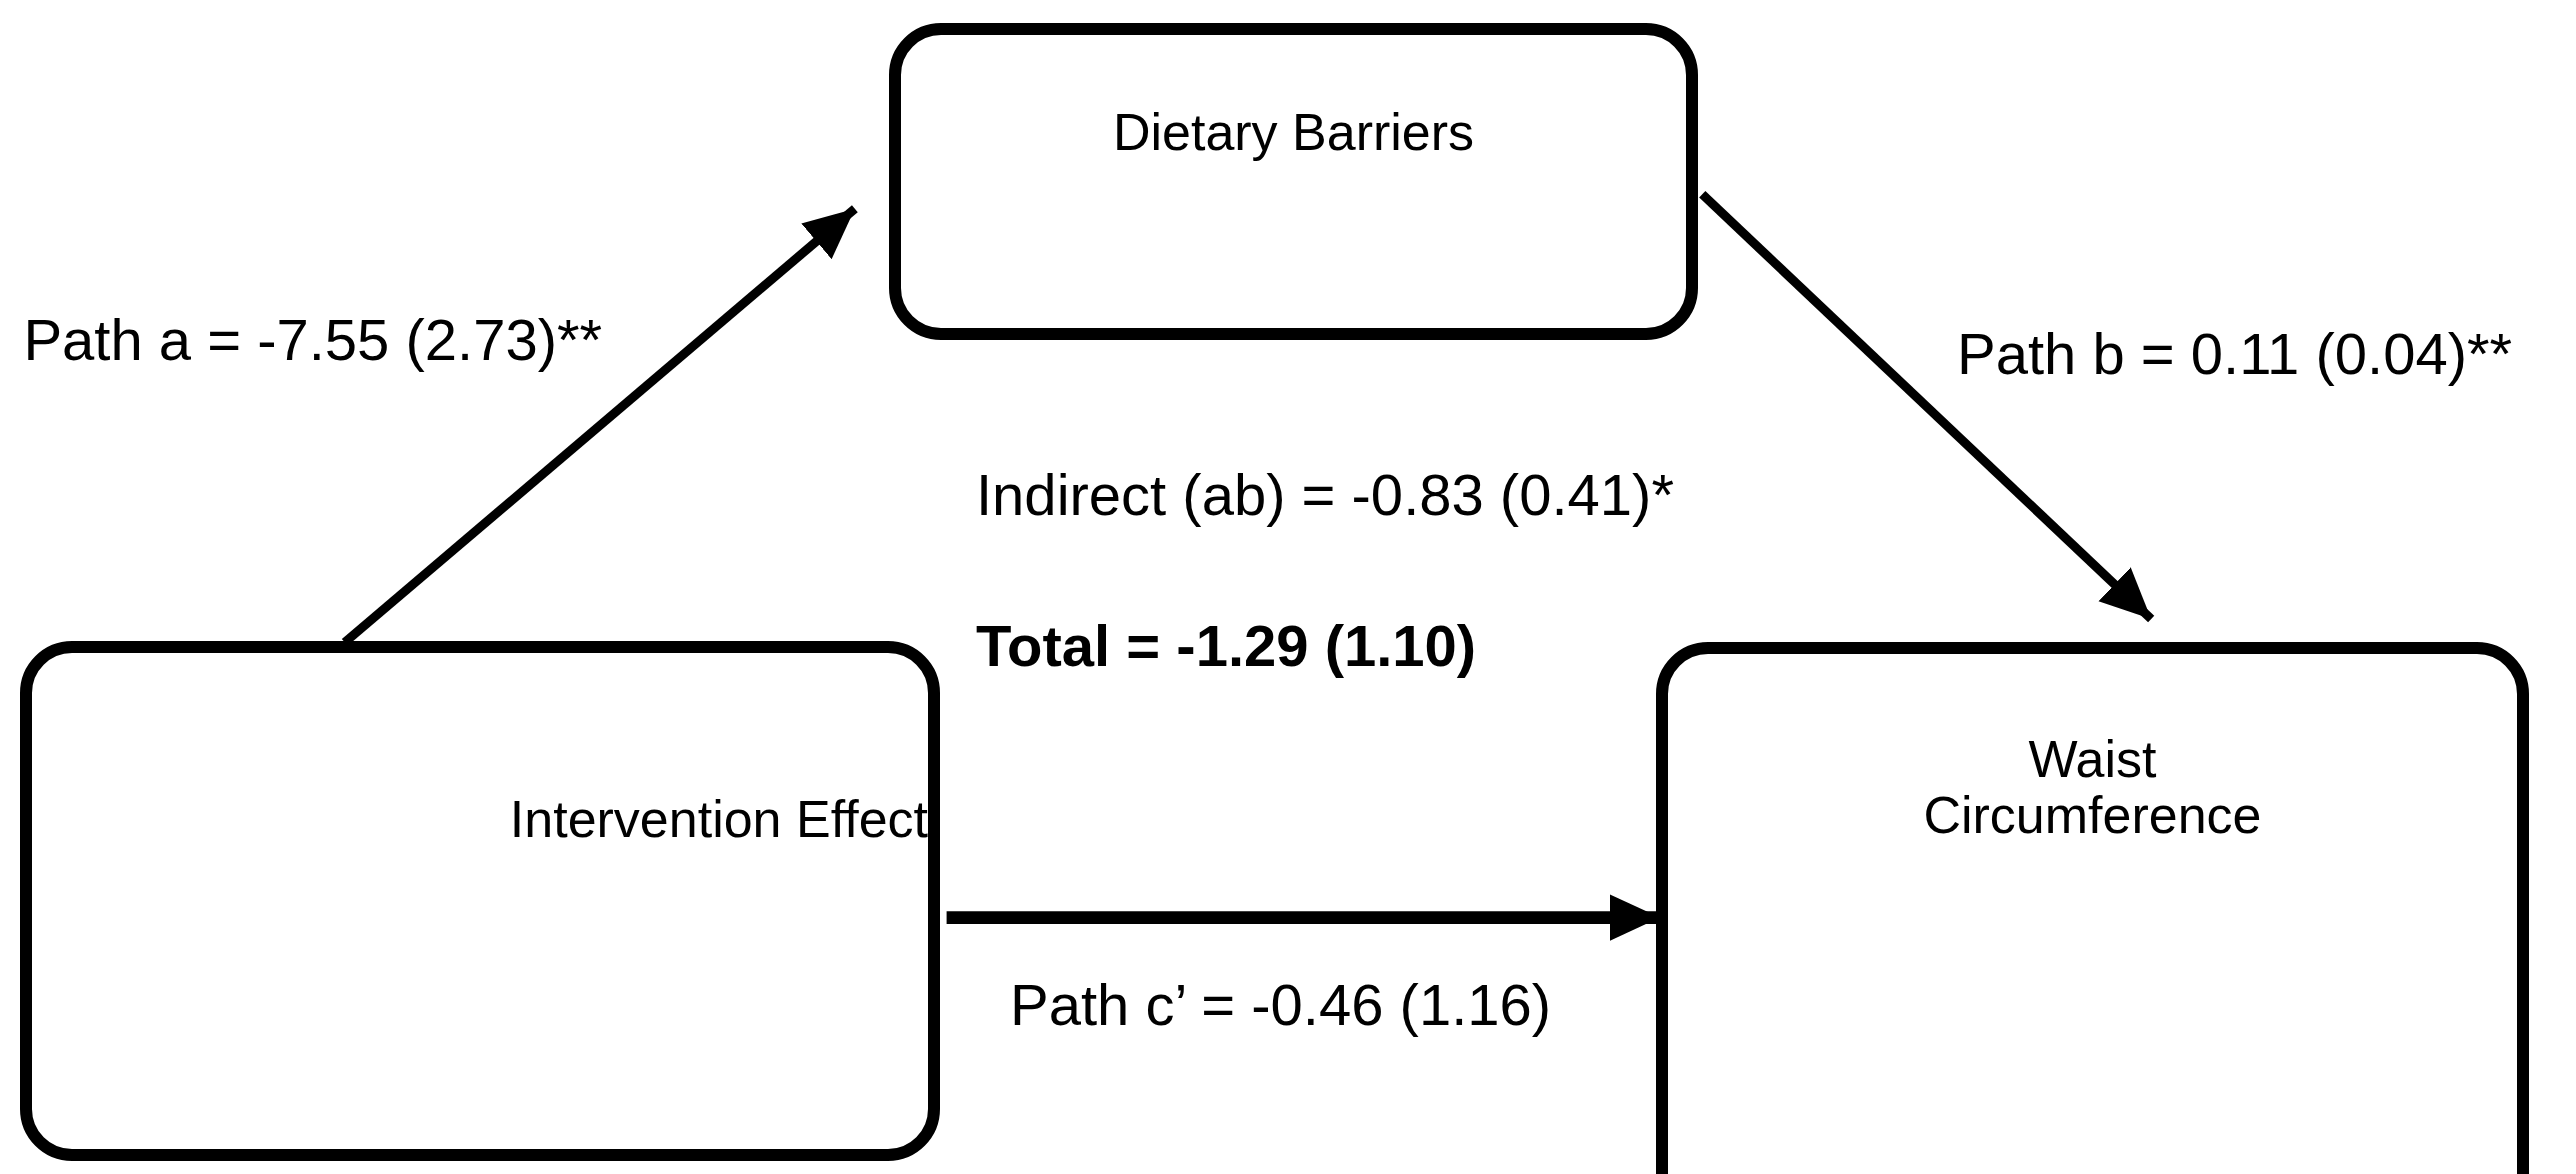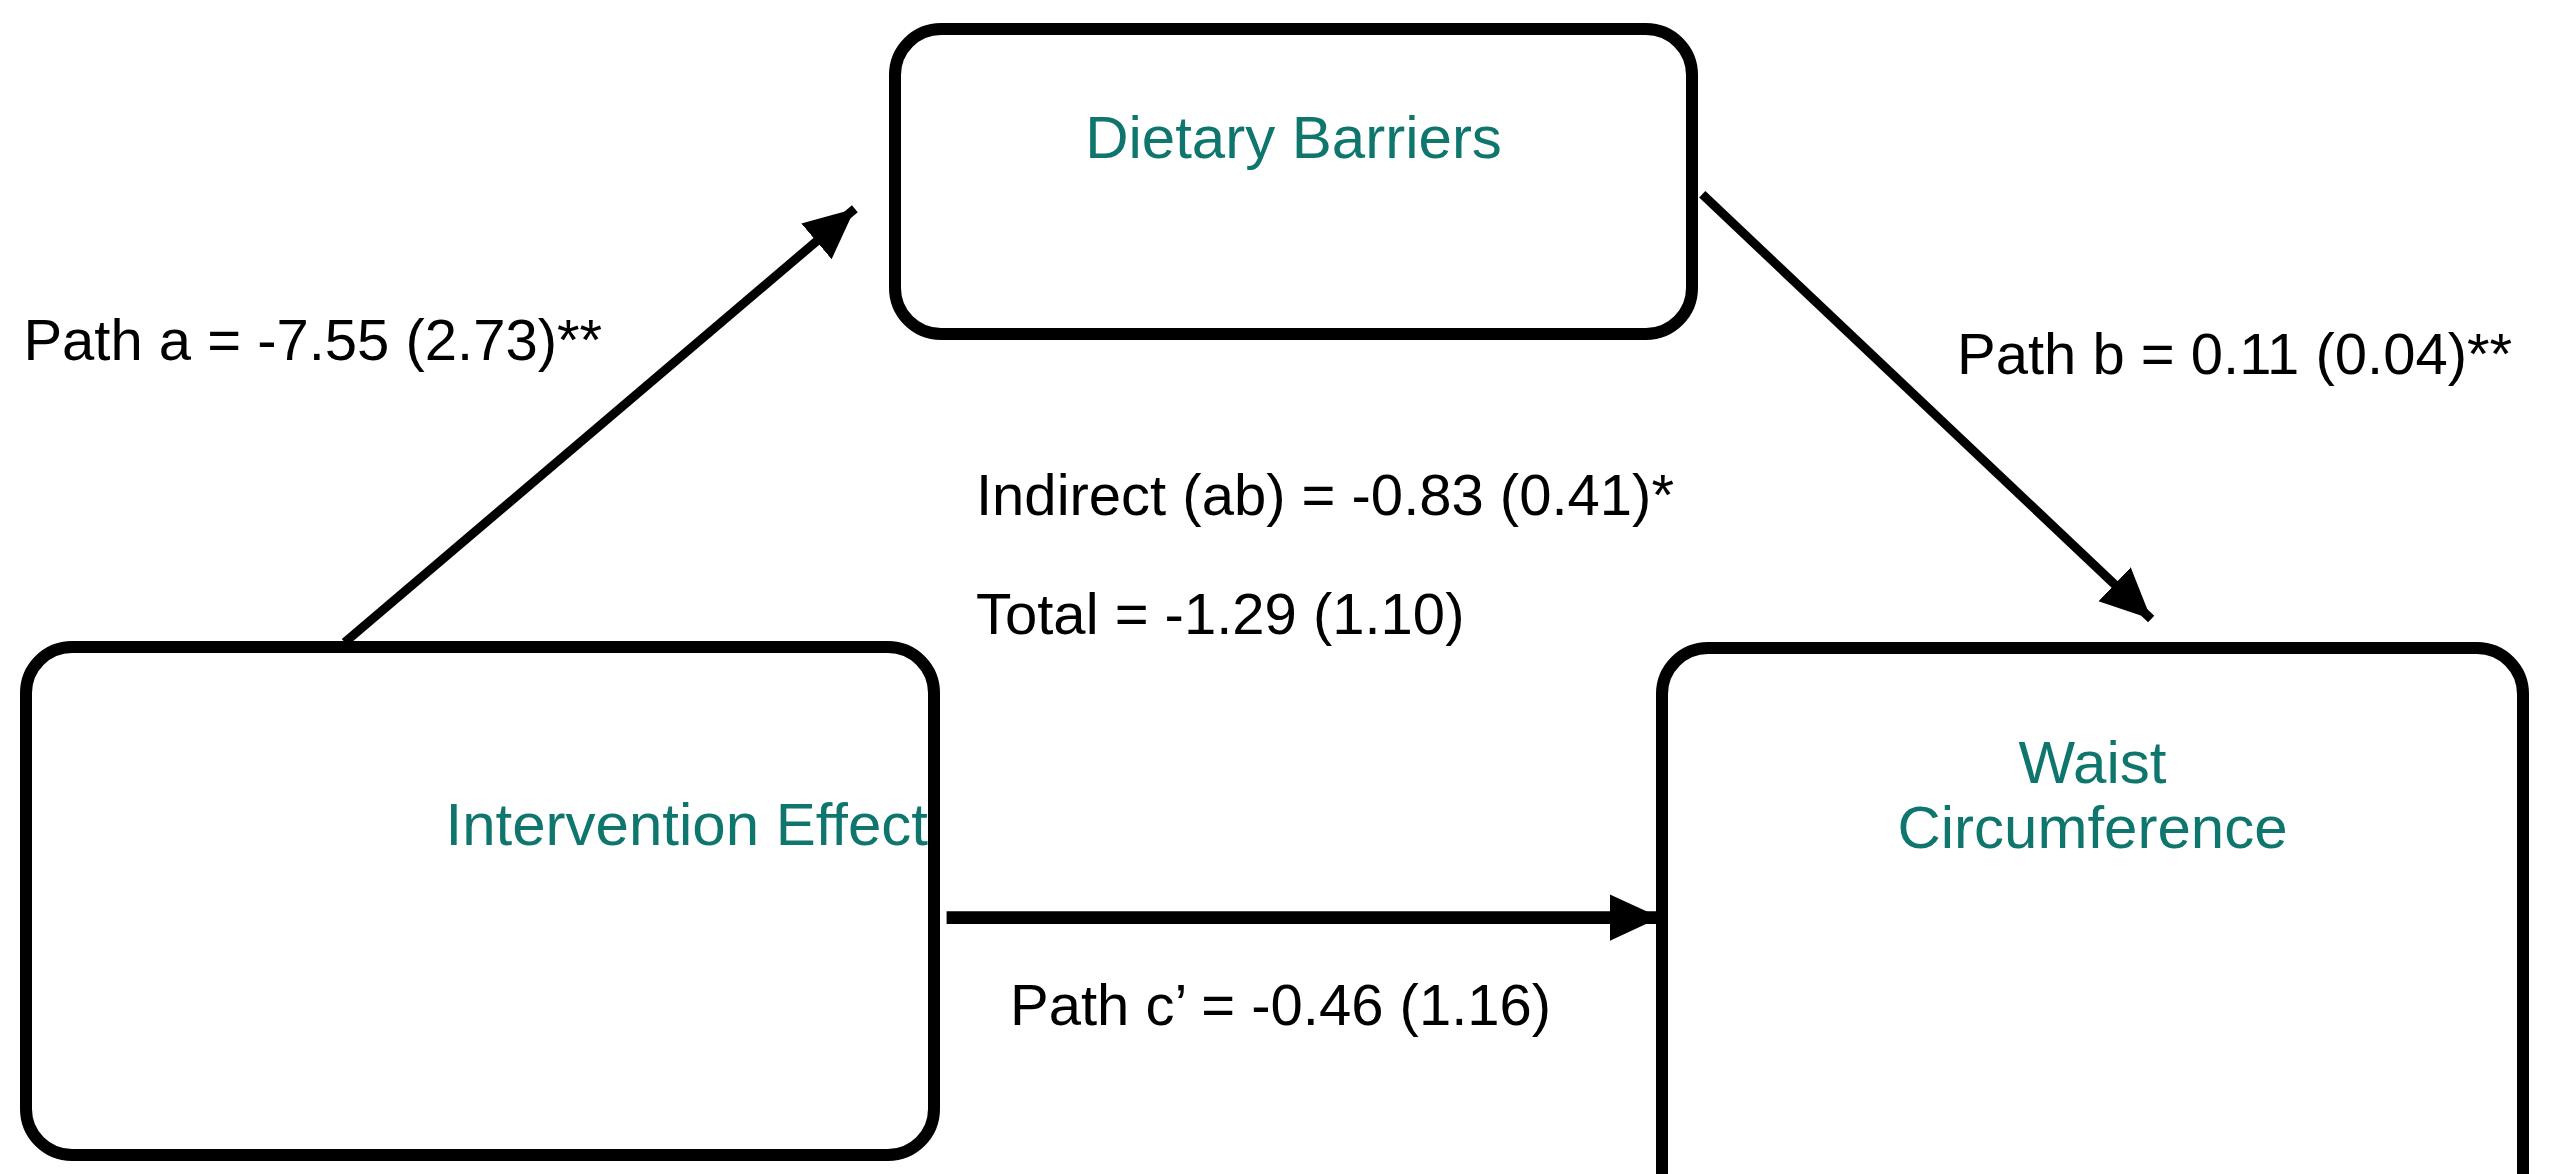--- a/index.html
+++ b/index.html
@@ -19,23 +19,23 @@
   .node {
     position: absolute;
     box-sizing: border-box;
     background: #ffffff;
     border: 12.6px solid #000000;
     border-radius: 52px;
     text-align: center;
   }
   .node-label {
     display: block;
-    font-size: 60px;
+    font-size: 52px;
     line-height: 1.15;
-    color: #0f766e;
+    color: #000000;
     white-space: nowrap;
   }
   #node-mediator  { left: 889px;  top: 22.5px;  width: 809px;  height: 317px; }
   #node-mediator .node-label { margin-top: 68px; }
 
   #node-predictor { left: 20px;   top: 641px; width: 920px; height: 520px; }
   #node-predictor .node-label { margin-top: 137px; text-align: right; }
 
   #node-outcome   { left: 1656px; top: 642px; width: 873px;  height: 652px; }
   #node-outcome .node-label { margin-top: 77px; line-height: 1.08; white-space: normal; }
@@ -50,21 +50,21 @@
   .edge-label, .annotation {
     position: absolute;
     font-size: 58px;
     line-height: 1.2;
     white-space: nowrap;
     color: #000000;
   }
   #label-path-a   { left: 23.4px;   top: 305px;  }
   #label-path-b   { left: 1957px; top: 319px;  }
   #label-indirect { left: 976px; top: 460px;  }
-  #label-total    { left: 976px; top: 579px;  }
+  #label-total    { left: 976px; top: 611px; font-weight: bold;  }
   #label-path-c   { left: 1010px; top: 970px; }
 </style>
 </head>
 <body>
 
 <div id="figure-canvas">
 
   <svg id="connector-layer" viewBox="0 0 2863 1305" xmlns="http://www.w3.org/2000/svg" aria-hidden="true">
     <defs>
       <marker id="arrowhead" markerUnits="userSpaceOnUse" markerWidth="60" markerHeight="58" refX="56" refY="28" orient="auto">

